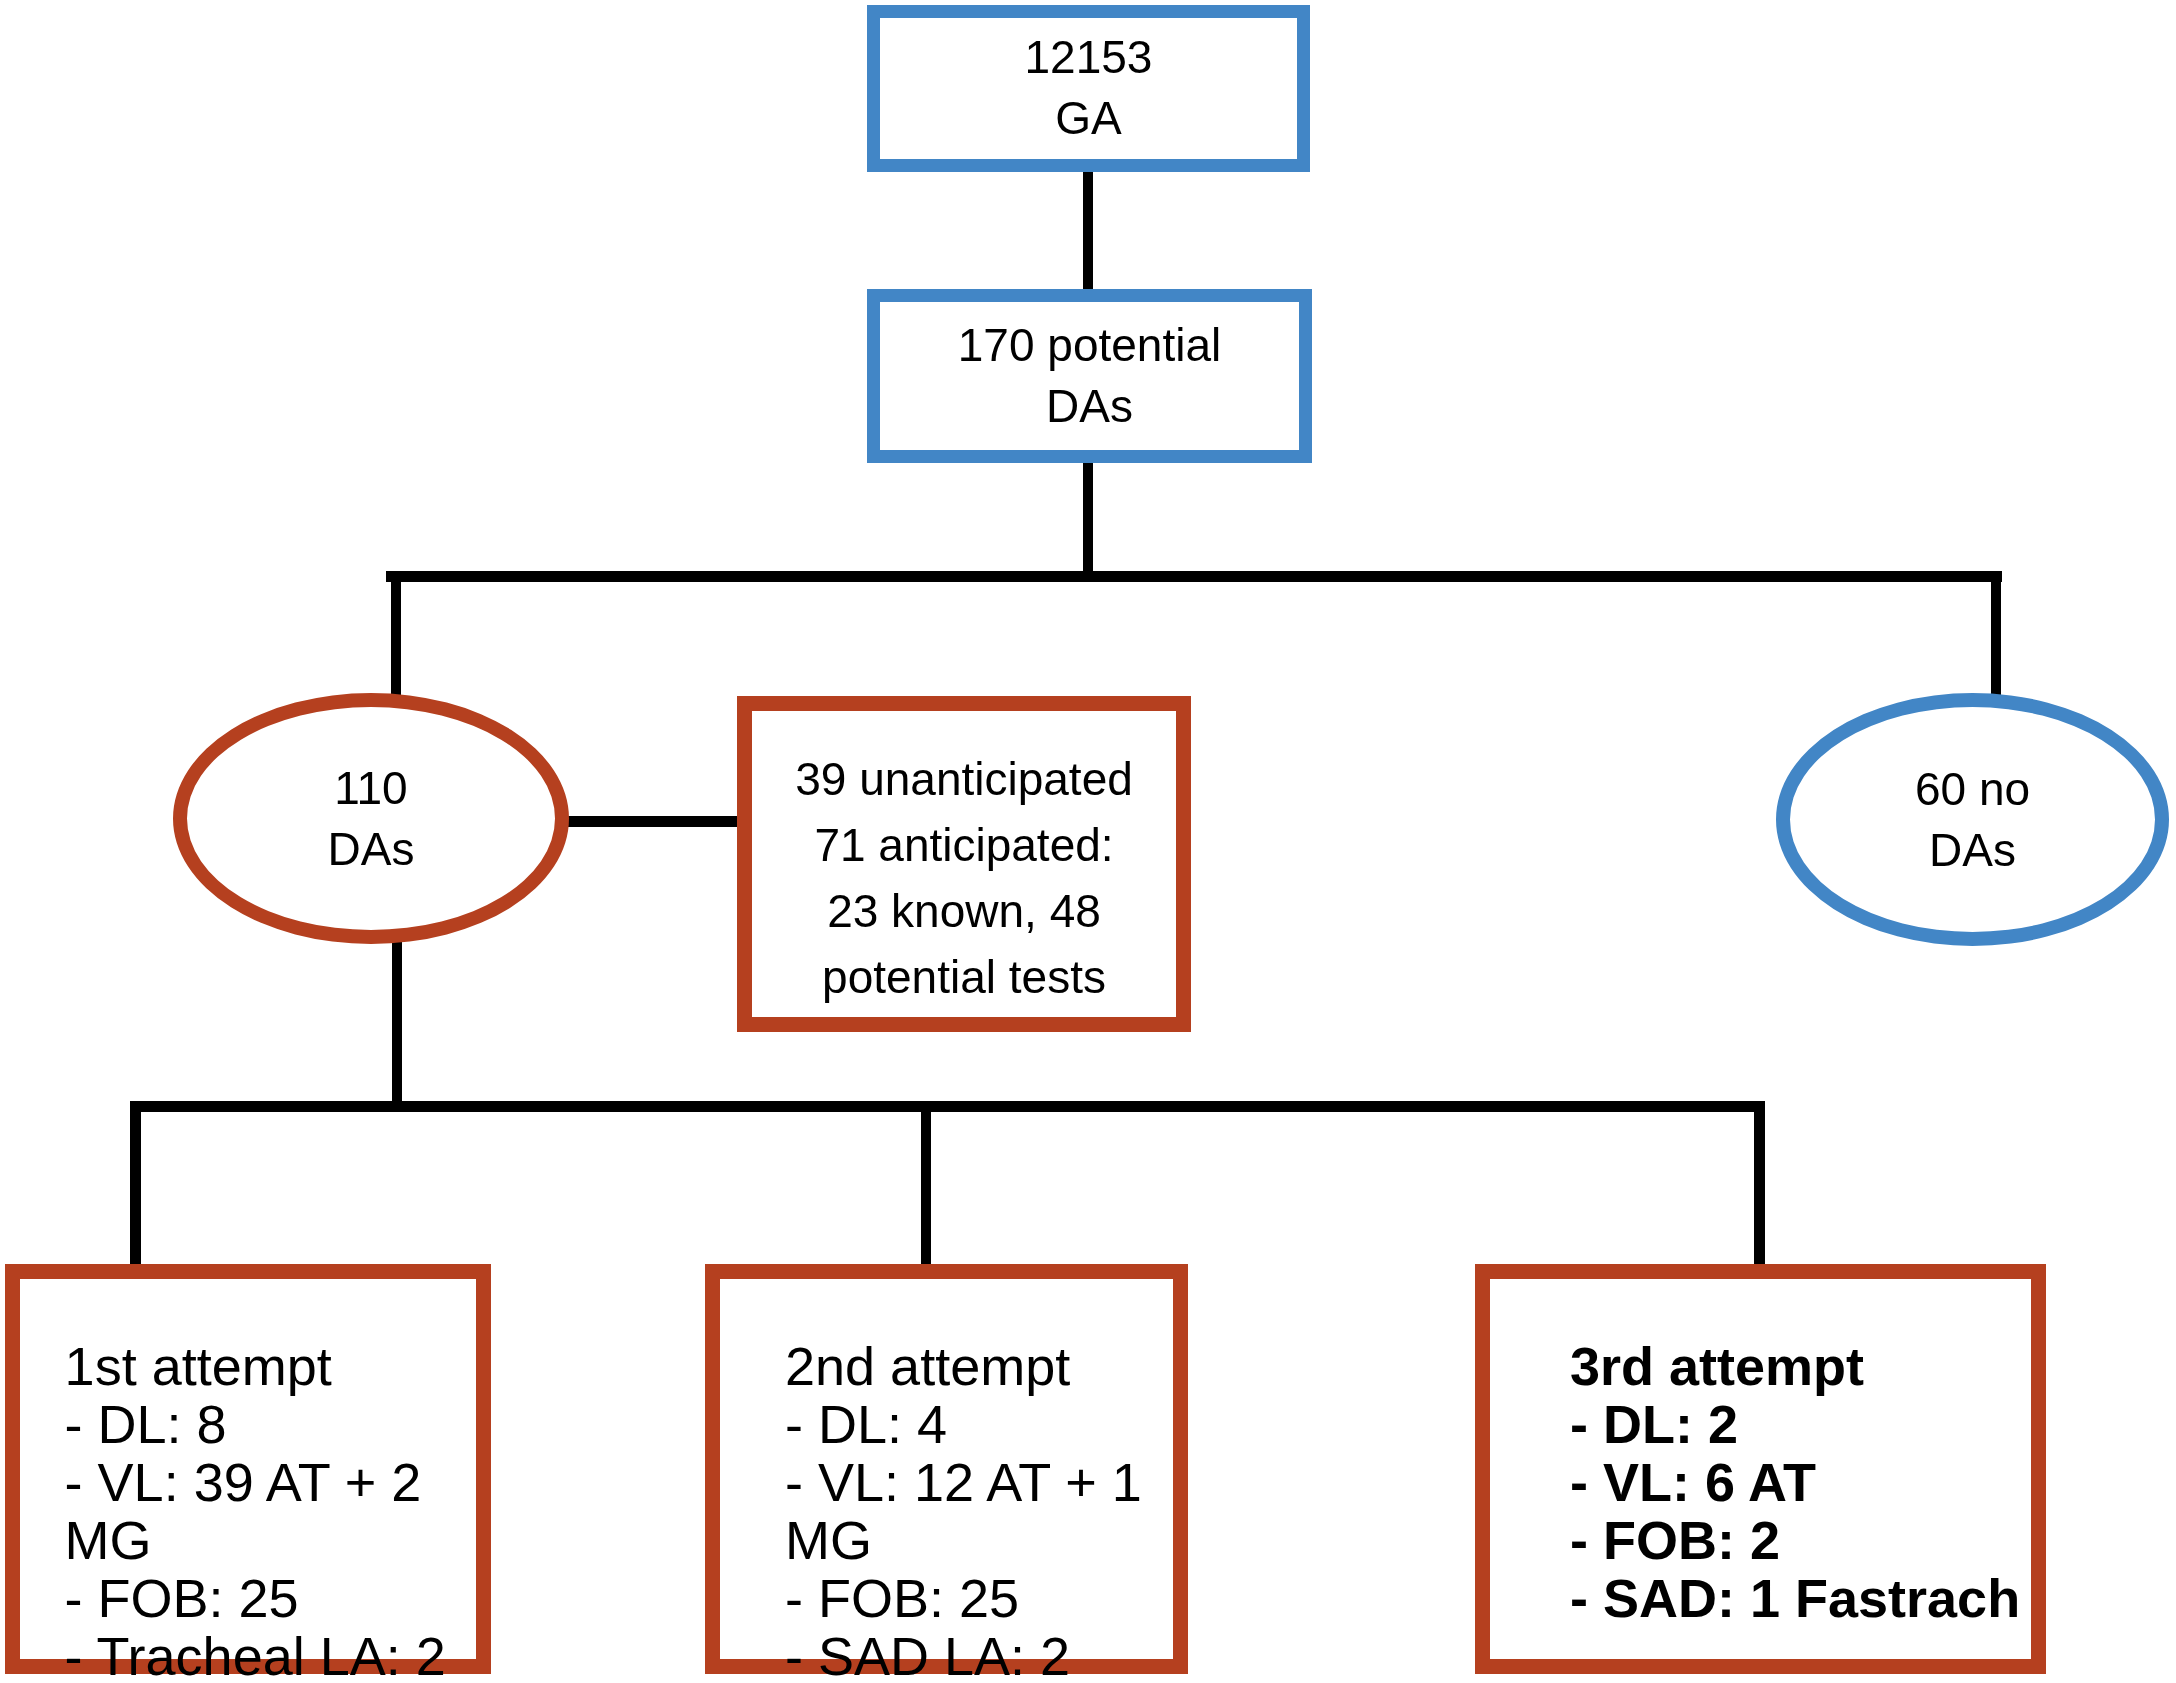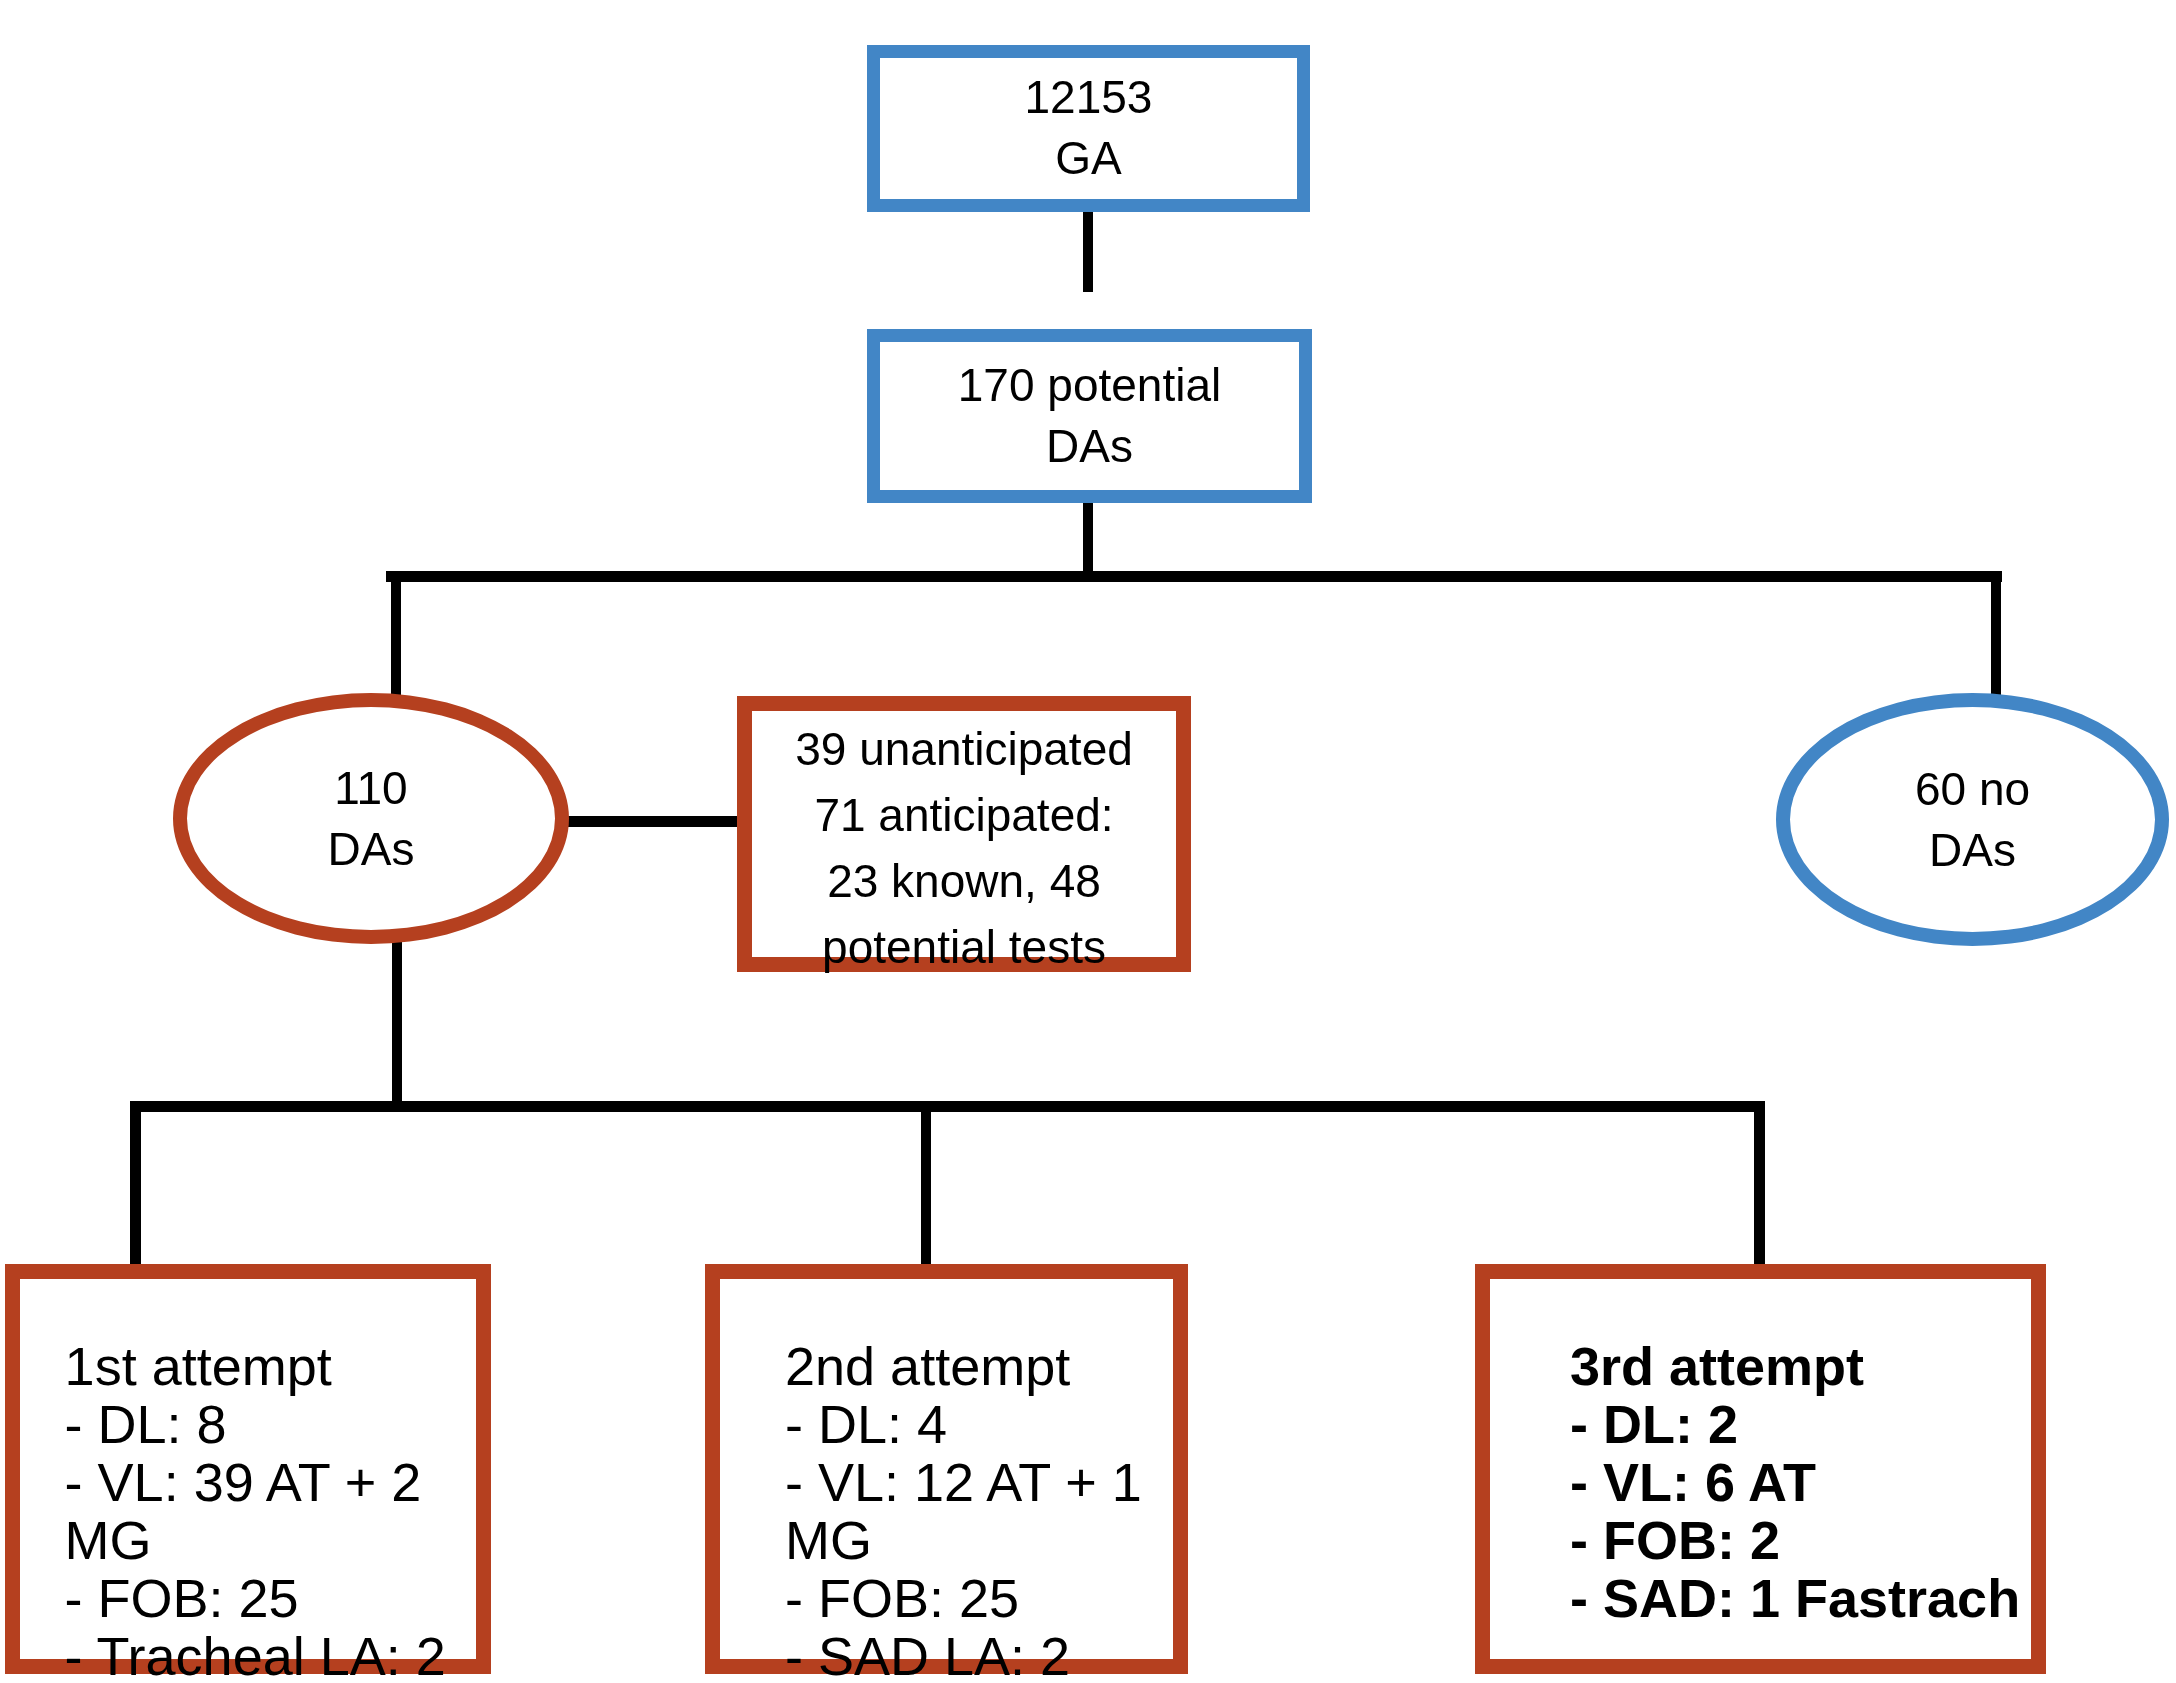--- a/index.html
+++ b/index.html
@@ -27,31 +27,31 @@
     flex-direction: column;
     justify-content: center;
     align-items: center;
     text-align: center;
     background: #ffffff;
     z-index: 2;
     font-size: 46px;
     line-height: 61px;
     box-sizing: border-box;
   }
-  .rect-blue { border: 13px solid #4286c6; margin-top: 40px; }
+  .rect-blue { border: 13px solid #4286c6; }
   .rect-red  { border: 15px solid #b5401f; }
   .ellipse   { border-radius: 50%; }
   .ellipse-red  { border: 14px solid #b5401f; }
   .ellipse-blue { border: 14px solid #4286c6; }
 
   #node-ga        { left: 867px; top: 4.6px;    width: 443px; height: 167px; }
   #node-potential { left: 867px; top: 289px;  width: 445px; height: 174px; }
   #node-das       { left: 173px; top: 693px;  width: 396px; height: 251px; }
   #node-anticipation {
-    left: 737px; top: 696px; width: 454px; height: 276px;
+    left: 737px; top: 696px; width: 454px; height: 336px;
     line-height: 66px; padding-top: 28px;
   }
   #node-nodas     { left: 1776px; top: 693px; width: 393px; height: 253px; }
 
   .attempt {
     justify-content: flex-start;
     align-items: flex-start;
     text-align: left;
     font-size: 54px;
     line-height: 58px;

